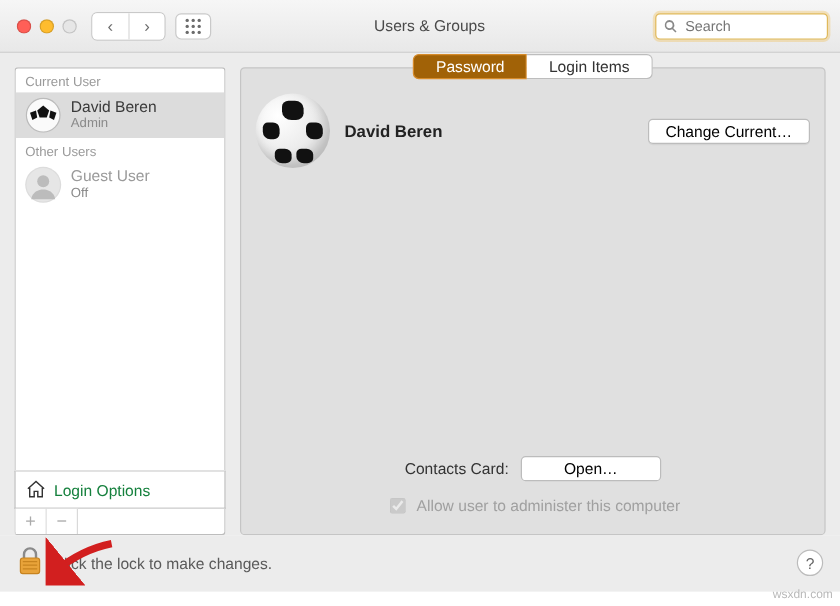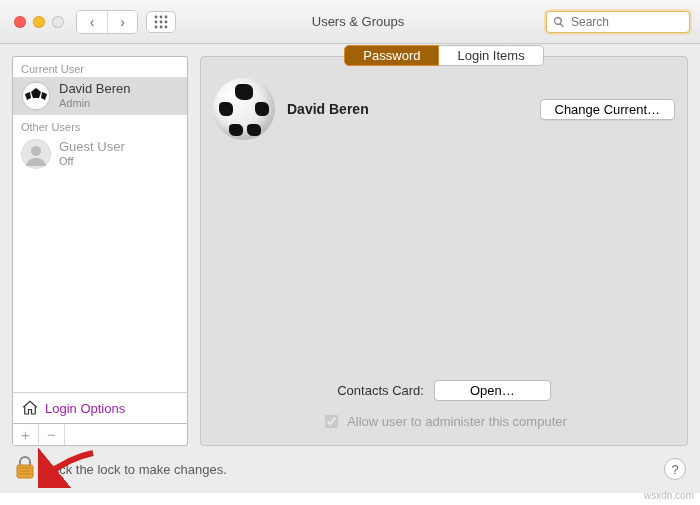--- a/index.html
+++ b/index.html
@@ -88,21 +88,21 @@
   }
   .user-row .names { line-height:1.15;}
   .user-row .u-name { font-size:13px; color:#3a3a3a;}
   .user-row .u-role { font-size:11px; color:#8a8a8a;}
   .user-row.disabled .u-name { color:#9a9a9a;}
   .login-options {
     border:1px solid #bdbdbd;
     border-top:1px solid #d0d0d0;
     background:#fff;
     display:flex; align-items:center; gap:6px; padding:6px 8px;
-    font-size:13px; color:#a21caf;
+    font-size:13px; color:#15803d;
   }
   .login-options svg{width:18px;height:18px;}
   .pm-row {
     display:flex; border:1px solid #bdbdbd; border-top:none;
     border-radius:0 0 3px 3px; background:#fff; height:22px;
   }
   .pm-row button {
     width:26px; border:none; background:#fff; font-size:15px; color:#aaa; cursor:default;
     border-right:1px solid #d9d9d9;
   }

